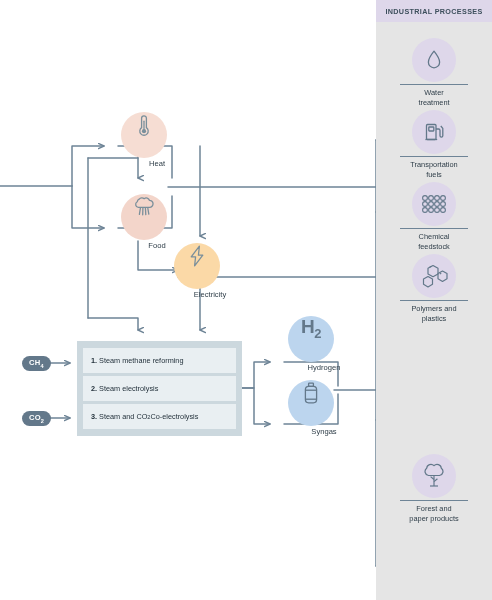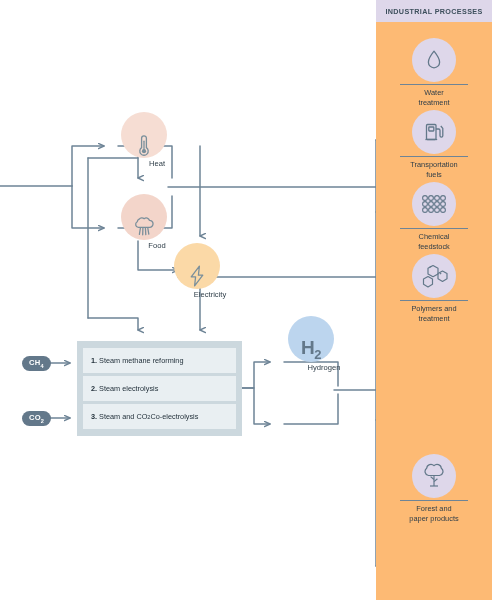--- a/index.html
+++ b/index.html
@@ -26,21 +26,21 @@
     width: 492px; height: 600px;
     pointer-events: none;
     z-index: 1;
   }
 
   
   #sidebar {
     position: absolute;
     left: 376px; top: 0;
     width: 116px; height: 600px;
-    background: #fdba74;
+    background: #e5e5e5;
     z-index: 2;
   }
   #sidebar-header {
     position: absolute;
     left: 0; top: 0;
     width: 116px; height: 22px;
     background: #ded7ea;
     display: flex;
     align-items: center;
     justify-content: center;
@@ -86,21 +86,21 @@
   .node {
     position: absolute;
     z-index: 3;
     display: flex;
     flex-direction: column;
     align-items: center;
   }
   .node-circle {
     border-radius: 50%;
     display: flex;
-    align-items: flex-end;
+    align-items: flex-start;
     justify-content: center;
   }
   .node-label {
     font-size: 7.6px;
     line-height: 9.4px;
     color: #2e3d48;
     text-align: center;
     white-space: pre-line;
     margin-top: 1px;
     padding-left: 26px;
@@ -282,21 +282,21 @@
         <svg width="28" height="26" viewBox="0 0 28 26" fill="none" stroke="#63788a" stroke-width="1.2" stroke-linejoin="round">
           <polygon points="13,2.5 18,5.3 18,10.9 13,13.7 8,10.9 8,5.3"></polygon>
           <polygon points="22.5,8 27,10.6 27,15.8 22.5,18.4 18,15.8 18,10.6"></polygon>
           <polygon points="8,13.5 12.5,16.1 12.5,21.3 8,23.9 3.5,21.3 3.5,16.1"></polygon>
           <path d="M9.6 4.2 L11.4 3.2"></path>
           <path d="M19.8 11 L21.2 10.2"></path>
         </svg>
       </div>
       <div class="side-rule"></div>
       <div class="side-label">Polymers and
-treatment</div>
+plastics</div>
     </div>
 
 
 
     <div class="side-item" style="top:454px">
       <div class="side-circle">
         <svg width="26" height="26" viewBox="0 0 26 26" fill="none" stroke="#63788a" stroke-width="1.2" stroke-linejoin="round">
           <path d="M7.5 12.5a4 4 0 0 1-1.8-7.2 4.2 4.2 0 0 1 7.3-2.6 4.2 4.2 0 0 1 7.3 2.6 4 4 0 0 1-1.8 7.2z"></path>
           <path d="M13 12 L13 23"></path>
           <path d="M13 16.5 L9.6 13.6"></path>
@@ -345,20 +345,31 @@
     <div class="node-label">Electricity</div>
   </div>
 
   <div class="node" style="left:284px; top:316px; width:54px;">
     <div class="node-circle" style="width:46px;height:46px;background:#bcd5ee;">
       <span class="h2-text">H<sub>2</sub></span>
     </div>
     <div class="node-label">Hydrogen</div>
   </div>
 
+  <div class="node" style="left:284px; top:380px; width:54px;">
+    <div class="node-circle" style="width:46px;height:46px;background:#bcd5ee;">
+      <svg width="26" height="26" viewBox="0 0 26 26" fill="none" stroke="#63788a" stroke-width="1.3" stroke-linejoin="round">
+        <rect x="10.6" y="3.2" width="4.8" height="3.2" rx="0.6"></rect>
+        <rect x="7.4" y="6.4" width="11.2" height="16.4" rx="3.2"></rect>
+        <path d="M7.4 10.2 H18.6"></path>
+        <path d="M7.4 19.2 H18.6"></path>
+      </svg>
+    </div>
+    <div class="node-label">Syngas</div>
+  </div>
 
   <div class="pill" style="left:22px; top:356px;">
     <span>CH<sub>4</sub></span>
   </div>
   <div class="pill" style="left:22px; top:411px;">
     <span>CO<sub>2</sub></span>
   </div>
 
   <div id="process-box">
     <div class="proc-row">

